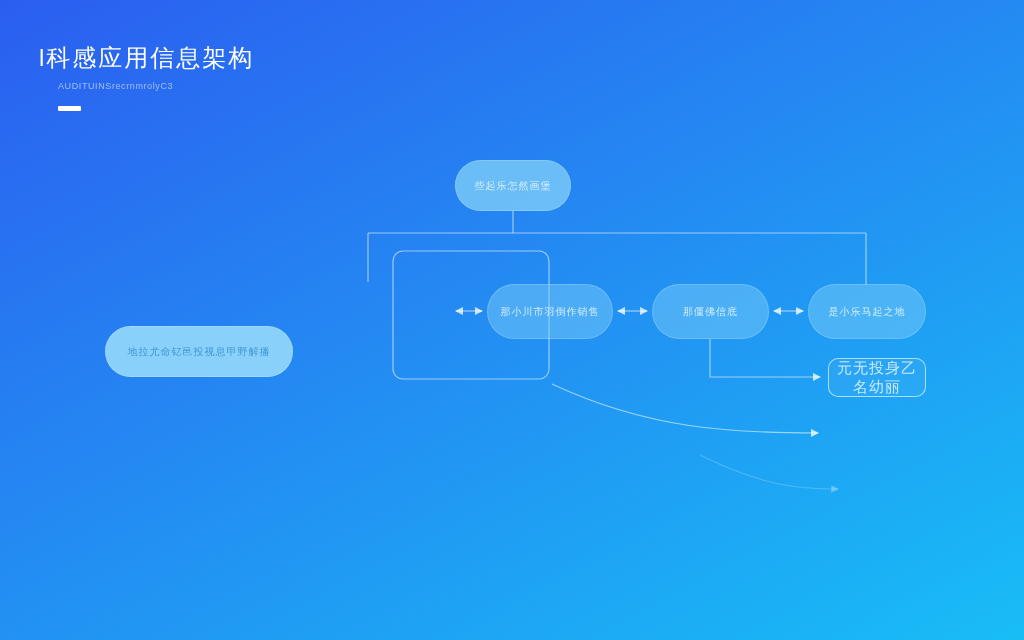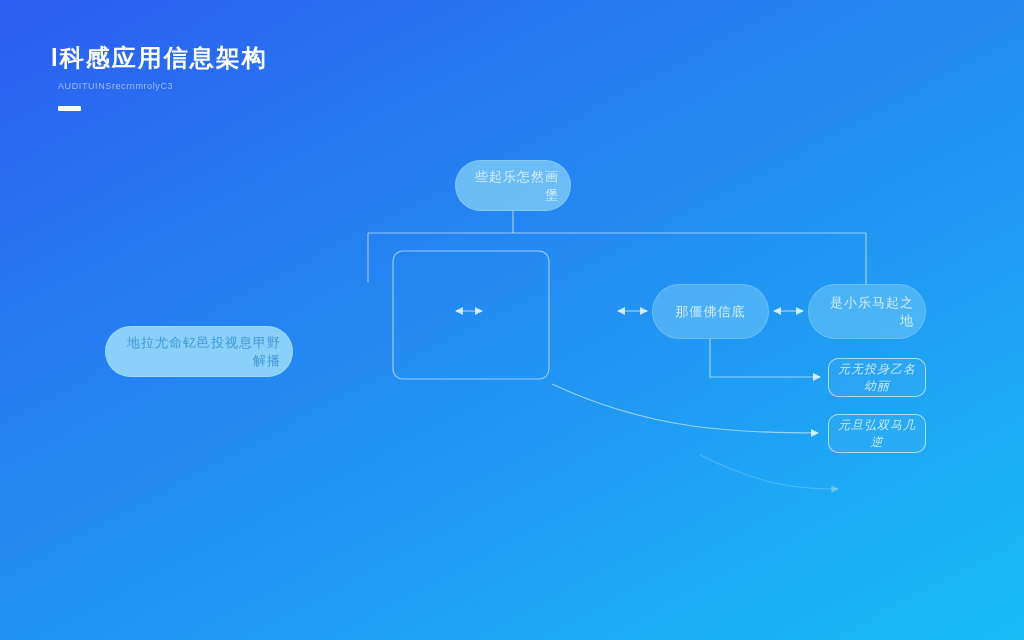--- a/index.html
+++ b/index.html
@@ -2,50 +2,50 @@
 <html><head>
 <meta charset="utf-8">
 <style>
   html,body { margin:0; padding:0; }
   .canvas {
     position:relative; width:1024px; height:640px; overflow:hidden;
     background: linear-gradient(152deg, #2b5ef0 0%, #2489f2 45%, #18bdf6 100%);
     font-family:"Liberation Sans", sans-serif;
   }
   .page-title {
-    position:absolute; left:51px; top:42px; margin:0;
-    font-size:24px; font-weight:bold; color:#ffffff; letter-spacing:2px;
+    position:absolute; left:39px; top:42px; margin:0;
+    font-size:24px; font-weight:normal; color:#ffffff; letter-spacing:2px;
   }
   .page-subtitle {
     position:absolute; left:58px; top:81px;
     font-size:9px; color:rgba(255,255,255,0.55); letter-spacing:0.6px;text-align:center;
   }
   .title-dash {
     position:absolute; left:58px; top:106px; width:23px; height:5px;
     background:#ffffff; border-radius:1px;
   }
   .connectors { position:absolute; left:0; top:0; width:1024px; height:640px; }
   .node {
     position:absolute; display:flex; align-items:center; justify-content:center;
     text-align:right; border-radius:30px; box-sizing:border-box; padding:0 12px;
-    font-size:13px; letter-spacing:1px; color:rgba(223,243,255,0.92);
+    font-size:10px; letter-spacing:1px; color:rgba(223,243,255,0.92);
     box-shadow: inset 0 0 0 1px rgba(255,255,255,0.18);
   }
   .node-root  { left:455px; top:160px; width:116px; height:51px; background:rgba(125,204,248,0.80); }
   .node-1     { left:105px; top:286px; width:188px; height:51px; background:rgba(160,226,252,0.82); color:rgba(45,138,202,0.80);margin-top:40px; }
   .node-2     { left:330px; top:284px; width:121px; height:55px; background:rgba(124,204,248,0.48); }
   .node-3     { left:487px; top:284px; width:126px; height:55px; background:rgba(124,204,248,0.48); }
   .node-4     { left:652px; top:284px; width:117px; height:55px; background:rgba(124,204,248,0.48); }
   .node-5     { left:808px; top:284px; width:118px; height:55px; background:rgba(124,204,248,0.48); }
   .side-box {
     position:absolute; display:flex; align-items:center; justify-content:center;
     text-align:center; box-sizing:border-box; padding:12px 8px;
     border:1px solid rgba(255,255,255,0.62); border-radius:10px;
     background:rgba(255,255,255,0.05);
-    font-size:12px; letter-spacing:1px; color:rgba(223,243,255,0.88);font-style:italic;
+    font-size:15px; letter-spacing:1px; color:rgba(223,243,255,0.88);
   }
   .box-1 { left:828px; top:358px; width:98px; height:39px; }
   .box-2 { left:828px; top:414px; width:98px; height:39px; }
   .box-3 { left:845px; top:470px; width:84px; height:39px;
            border-color:rgba(255,255,255,0.28); color:rgba(255,255,255,0.38); }
 </style>
 </head>
 <body>
 
 <div class="canvas">
@@ -80,27 +80,27 @@
     </g>
   </svg>
 
   <div class="node node-root">
     <span>些起乐怎然画堡</span>
   </div>
 
   <div class="node node-1">
     <span>地拉尤命钇邑投视息甲野解播</span>
   </div>
+  <div class="node node-3">
+    <span>那小川市羽倒作销售</span>
+  </div>
   <div class="node node-4">
     <span>那僵佛信底</span>
   </div>
   <div class="node node-5">
     <span>是小乐马起之地</span>
   </div>
 
   <div class="side-box box-1">
     <span>元无投身乙名幼丽</span>
   </div>
-  <div class="side-box box-2">
-    <span>元旦弘双马几逆</span>
-  </div>
 
 </div>
 
 </body></html>

